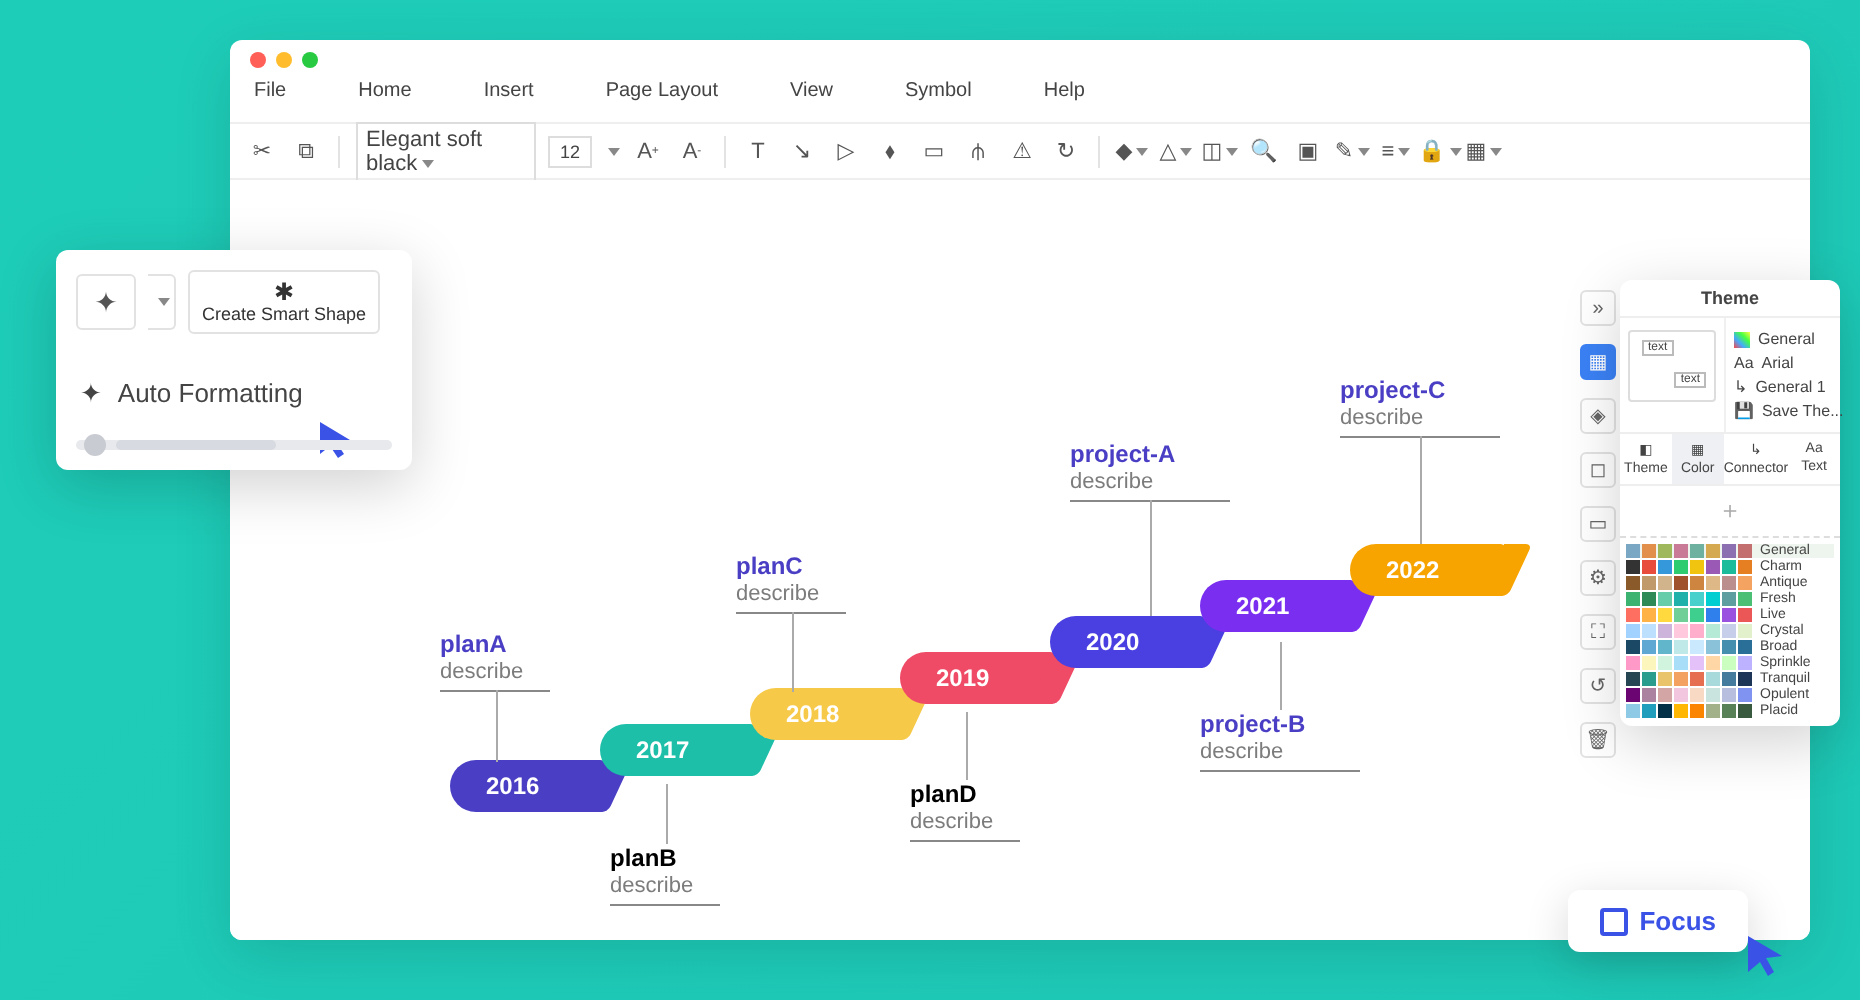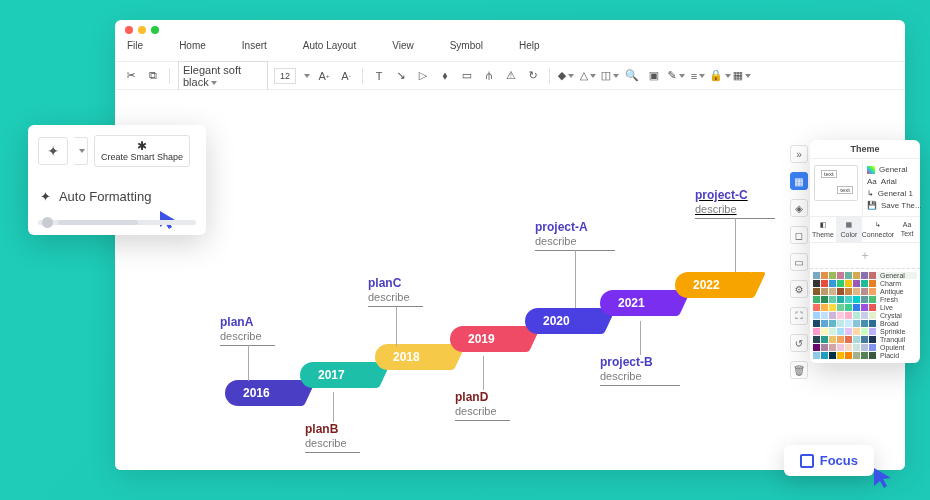--- a/index.html
+++ b/index.html
@@ -20,21 +20,21 @@
   .caret { display:inline-block; width:0;height:0;border-left:3px solid transparent;border-right:3px solid transparent;border-top:4px solid #888;margin-left:2px;vertical-align:middle;}
   .canvas { position: relative; width: 100%; height: 380px; background: #fff; }
   
   .tl-seg { position: absolute; height: 26px; border-radius: 14px 3px 3px 14px; color:#fff; font-weight:bold; font-size:12px; display:flex; align-items:center; padding-left:18px; }
   .tl-seg::before { content:""; position:absolute; right:-7px; top:0; width:14px;height:26px; background:inherit; transform:skewX(-25deg); border-radius:0 3px 3px 0;}
   .ann { position:absolute; border-bottom:1px solid #888; padding-bottom:3px; }
   .ann.top .stem { position:absolute; left:50%; top:100%; width:1px; background:#aaa; }
   .ann.bot .stem { position:absolute; left:50%; bottom:100%; width:1px; background:#aaa; }
   .ann-title { font-size:12px; font-weight:600; }
   .ann-desc { font-size:11px; color:#7c7c7c; }
-  .c-planA .ann-title{color:#4a3fc4;} .c-planB .ann-title,.c-planD .ann-title{color:#7f1d1d;} .c-planC .ann-title{color:#4a3fc4;} .c-projA .ann-title,.c-projB .ann-title,.c-projC .ann-title{color:#4a3fc4;}
+  .c-planA .ann-title{color:#4a3fc4;} .c-planB .ann-title,.c-planD .ann-title{color:#000000;} .c-planC .ann-title{color:#4a3fc4;} .c-projA .ann-title,.c-projB .ann-title,.c-projC .ann-title{color:#4a3fc4;}
   .c-planA,.c-planB,.c-planC,.c-planD,.c-projA,.c-projB,.c-projC { text-align:left;}
   
   .popup-auto { position:absolute; left:28px; top:125px; width:178px; background:#fff; border-radius:6px; box-shadow:0 8px 30px rgba(0,0,0,.18); padding:10px; z-index:20;}
   .popup-auto .row1 { display:flex; align-items:center; gap:6px; padding-bottom:8px; margin-bottom:8px;}
   .popup-auto .star-btn { width:30px;height:28px;border:1px solid #e2e2e2;border-radius:3px;display:flex;align-items:center;justify-content:center;font-size:14px;color:#555;}
   .popup-auto .drop-btn { width:14px;height:28px;border:1px solid #e2e2e2;border-left:none;border-radius:0 3px 3px 0;display:flex;align-items:center;justify-content:center;}
   .popup-auto .smart { font-size:9px;color:#333;display:flex;flex-direction:column;align-items:center;border:1px solid #e2e2e2;padding:3px 6px;border-radius:3px;}
   .popup-auto .row2 { display:flex;align-items:center;gap:8px;font-size:13px;font-weight:500;color:#444;padding:6px 2px;border-radius:4px;}
   .popup-auto .track { height:5px;background:#e7e9ec;border-radius:3px;margin-top:10px;position:relative;}
   .popup-auto .track .knob{position:absolute;left:4px;top:-3px;width:11px;height:11px;background:#c8cbd1;border-radius:50%;}
@@ -74,21 +74,21 @@
 <div class="app-window">
   <div class="titlebar">
     <div class="tb-dot tb-red"></div>
     <div class="tb-dot tb-yellow"></div>
     <div class="tb-dot tb-green"></div>
   </div>
   <div class="menubar">
     <span>File</span>
     <span>Home</span>
     <span>Insert</span>
-    <span>Auto Layout</span>
+    <span>Page Layout</span>
     <span>View</span>
     <span>Symbol</span>
     <span>Help</span>
   </div>
   <div class="toolbar">
     <div class="tb-icon">✂</div>
     <div class="tb-icon">⧉</div>
     <div class="sep"></div>
     <div class="font-select"><span>Elegant soft black</span><span class="caret"></span></div>
     <div class="font-size"><span>12</span></div>
@@ -148,21 +148,21 @@
     <div class="ann top c-planC" style="left:253px;top:186px;width:55px;">
       <div class="ann-title">planC</div>
       <div class="ann-desc">describe</div>
       <div class="stem" style="height:40px;"></div>
     </div>
     <div class="ann top c-projA" style="left:405px;top:130px;width:80px;margin-left:15px;">
       <div class="ann-title">project-A</div>
       <div class="ann-desc">describe</div>
       <div class="stem" style="height:58px;"></div>
     </div>
-    <div class="ann top c-projC" style="left:580px;top:98px;width:80px;text-decoration:underline;">
+    <div class="ann top c-projC" style="left:555px;top:98px;width:80px;">
       <div class="ann-title">project-C</div>
       <div class="ann-desc">describe</div>
       <div class="stem" style="height:54px;"></div>
     </div>
 
     <div class="ann bot c-planB" style="left:190px;top:332px;width:55px;">
       <div class="stem" style="height:30px;"></div>
       <div class="ann-title">planB</div>
       <div class="ann-desc">describe</div>
     </div>

